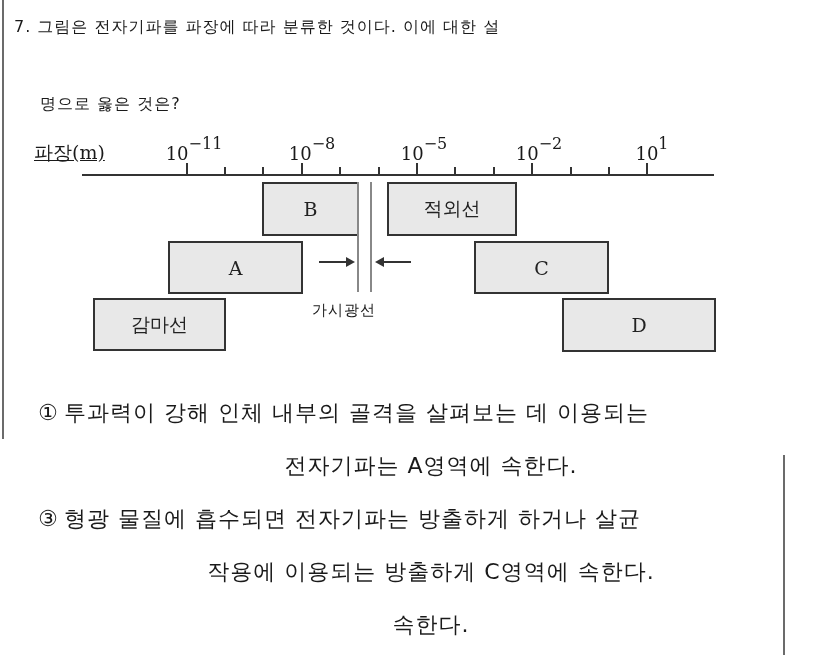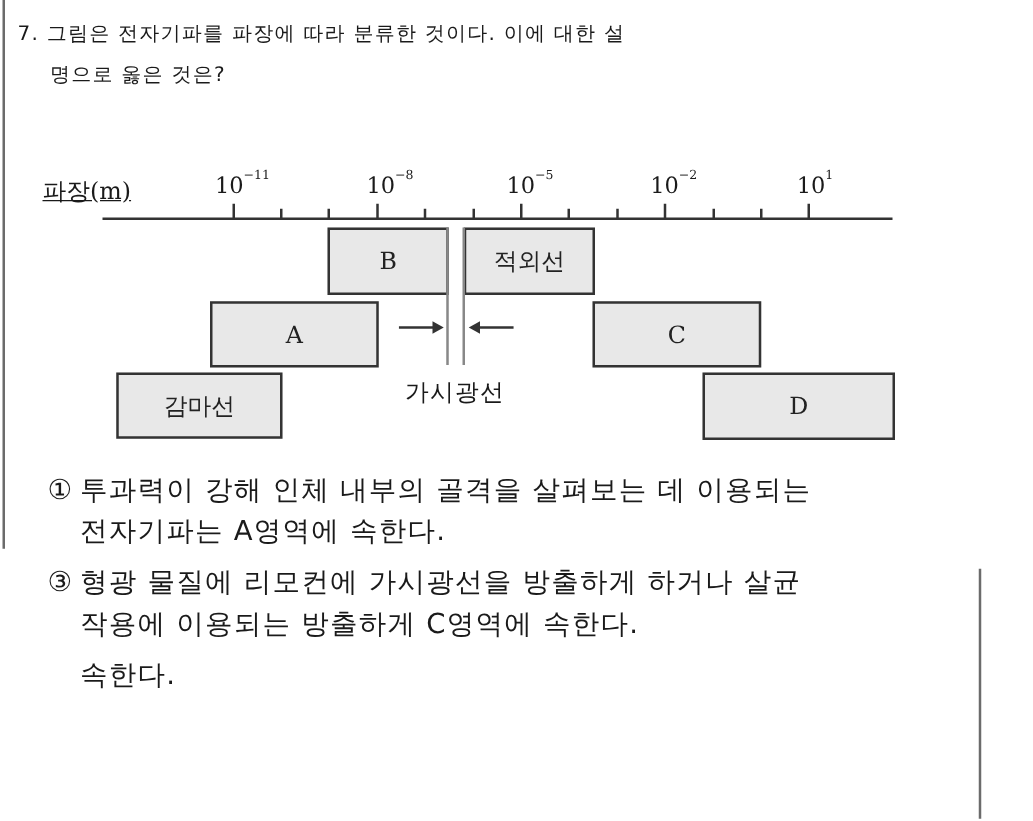--- a/index.html
+++ b/index.html
@@ -14,21 +14,21 @@
   }
   .border-right {
     position: absolute; left: 783px; top: 455px; width: 2px; height: 200px;
     background: #6b6b6b;
   }
   .question {
     position: absolute; left: 14px; top: 10px; width: 800px;
     font-size: 16px; line-height: 33px; letter-spacing: 1px;
   }
   .q-line { white-space: nowrap; }
-  .q-line.indent { padding-left: 26px; }
+  .q-line.indent { padding-left: 26px; margin-top: 44px; }
 
   .figure { position: absolute; left: 0; top: 0; width: 826px; height: 360px; }
   .axis-label {
     position: absolute; left: 34px; top: 140px;
     font-family: "DejaVu Serif", "Liberation Serif", serif;
     font-size: 19px;
     text-decoration: underline;
   }
   .axis-line {
     position: absolute; left: 82px; top: 174px; width: 632px; height: 2px;
@@ -38,47 +38,47 @@
     position: absolute; width: 2px; background: #333;
   }
   .tick.major { top: 163px; height: 12px; }
   .tick.minor { top: 167px; height: 8px; }
   .tick-label {
     position: absolute; top: 138px;
     font-family: "DejaVu Serif", "Liberation Serif", serif;
     font-size: 18px; transform: translateX(-50%);
     white-space: nowrap;
   }
-  .tick-label sup { font-size: 10px; position: relative; top: -4px; }
+  .tick-label sup { font-size: 16px; position: relative; top: -4px; }
 
   .band {
     position: absolute; box-sizing: border-box;
     border: 2px solid #333; background: #e8e8e8;
     display: flex; align-items: center; justify-content: center;
     font-family: "DejaVu Serif", "Liberation Serif", serif;
     font-size: 19px; color: #222;
   }
   .vis-line {
     position: absolute; top: 182px; width: 2px; height: 110px; background: #888;
   }
   .arrow {
     position: absolute; top: 256px; height: 12px;
   }
   .vis-label {
-    position: absolute; left: 324px; top: 301px;
-    font-size: 19px; letter-spacing: 1px;
+    position: absolute; left: 312px; top: 301px;
+    font-size: 15px; letter-spacing: 1px;
   }
 
   .options {
     position: absolute; left: 38px; top: 376px; width: 760px;
     font-size: 22px; letter-spacing: 1px;
   }
   .option { margin-bottom: 8px; }
-  .opt-line { line-height: 33px; white-space: nowrap; }
-  .opt-line.indent { padding-left: 26px; }
+  .opt-line { line-height: 33px; white-space: nowrap; margin-top: 20px; }
+  .opt-line.indent { padding-left: 26px; text-align: center; }
   .opt-num { display: inline-block; width: 26px; }
 </style>
 </head>
 <body>
 
 <div class="border-left"></div>
 <div class="border-right"></div>
 
 <div class="question">
   <div class="q-line">
@@ -106,21 +106,21 @@
   <div class="tick minor" style="left:608px"></div>
   <div class="tick major" style="left:646px"></div>
 
   <div class="tick-label" style="left:194px"><span>10</span><sup>−11</sup></div>
   <div class="tick-label" style="left:312px"><span>10</span><sup>−8</sup></div>
   <div class="tick-label" style="left:424px"><span>10</span><sup>−5</sup></div>
   <div class="tick-label" style="left:539px"><span>10</span><sup>−2</sup></div>
   <div class="tick-label" style="left:652px"><span>10</span><sup>1</sup></div>
 
   <div class="band" style="left:262px; top:182px; width:97px; height:54px;">B</div>
-  <div class="band" style="left:371px; top:182px; width:105px; height:54px;">적외선</div>
+  <div class="band" style="left:387px; top:182px; width:130px; height:54px;">적외선</div>
   <div class="band" style="left:168px; top:241px; width:135px; height:53px;">A</div>
   <div class="band" style="left:474px; top:241px; width:135px; height:53px;">C</div>
   <div class="band" style="left:93px; top:298px; width:133px; height:53px;">감마선</div>
   <div class="band" style="left:562px; top:298px; width:154px; height:54px;">D</div>
 
   <div class="vis-line" style="left:357px"></div>
   <div class="vis-line" style="left:370px"></div>
   <svg class="arrow" style="left:319px" width="38" height="12">
     <line x1="0" y1="6" x2="30" y2="6" stroke="#333" stroke-width="2"></line>
     <polygon points="36,6 27,1 27,11" fill="#333"></polygon>
@@ -131,19 +131,19 @@
   </svg>
   <div class="vis-label">가시광선</div>
 </div>
 
 <div class="options">
   <div class="option">
     <div class="opt-line"><span class="opt-num">①</span><span>투과력이 강해 인체 내부의 골격을 살펴보는 데 이용되는</span></div>
     <div class="opt-line indent">전자기파는 A영역에 속한다.</div>
   </div>
   <div class="option">
-    <div class="opt-line"><span class="opt-num">③</span><span>형광 물질에 리모컨에 가시광선을 방출하게 하거나 살균</span></div>
+    <div class="opt-line"><span class="opt-num">③</span><span>형광 물질에 흡수되면 전자기파는 방출하게 하거나 살균</span></div>
     <div class="opt-line indent">작용에 이용되는 방출하게 C영역에 속한다.</div>
   </div>
   <div class="option">
     <div class="opt-line indent">속한다.</div>
   </div>
 </div>
 
 </body></html>

